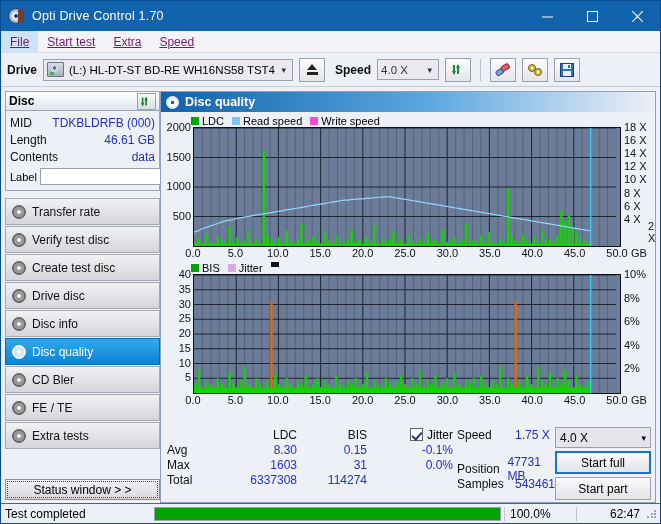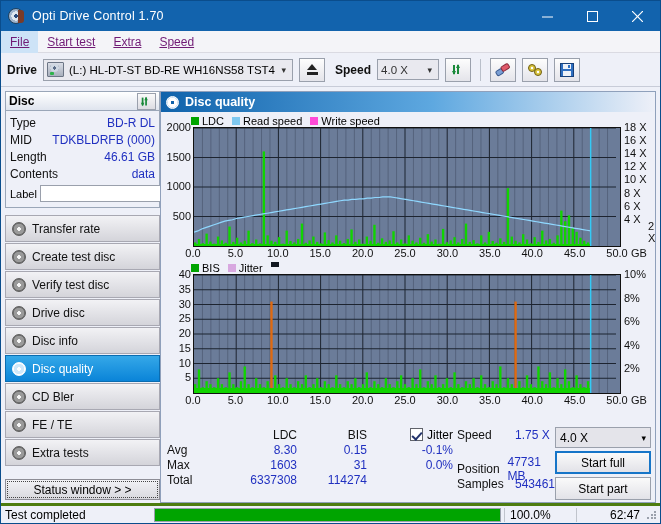--- a/index.html
+++ b/index.html
@@ -168,21 +168,21 @@
   .sr-row .k { width:58px; color:#111; }
   .sr-row .v { color:#2030c0; }
   .sr-right { width:98px; display:flex; flex-direction:column; gap:3px; padding-right:2px; }
   .sel-combo { height:21px; background:#e4e4ea; border:1px solid #9aa0ac; display:flex; align-items:center; padding:0 4px; font-size:12px;}
   .sel-combo .ar{margin-left:auto;font-size:9px;}
   .btn-primary { height:23px; background:linear-gradient(#fafafa,#e2e2e8); border:2px solid #1675c8; display:flex;align-items:center;justify-content:center; font-size:12px;}
   .btn-norm { height:23px; background:linear-gradient(#fafafa,#e2e2e8); border:1px solid #9aa0ac; display:flex;align-items:center;justify-content:center; font-size:12px;}
   
   .statusbar {
     height:20px; flex:0 0 20px; display:flex; align-items:center;
-    background:#eef0f8; border-top:3px solid #4d7c0f; font-size:12px;
+    background:#eef0f8; border-top:1px solid #4d7c0f; font-size:12px;
   }
   .sb-text { width:150px; padding-left:4px; }
   .sb-prog { flex:1; height:14px; border:1px solid #9aa0ac; background:#fff; margin:0 3px; position:relative;}
   .sb-bar { position:absolute; left:0; top:0; bottom:0; background:#00a400; }
   .sb-pct { width:72px; border-left:1px solid #c0c4cc; padding-left:5px;}
   .sb-time { width:70px; text-align:right; padding-right:6px; border-left:1px solid #c0c4cc;}
   .grip { width:12px; height:12px; margin-right:2px;
     background:
       radial-gradient(circle 1px at 2px 9px,#9aa0ac 99%,transparent),
       radial-gradient(circle 1px at 6px 9px,#9aa0ac 99%,transparent),
@@ -296,24 +296,20 @@
             <svg width="13" height="13" viewBox="0 0 15 15">
               <path d="M3 3 L3 12" stroke="#1a8a3a" stroke-width="2" fill="none"></path>
               <path d="M7 3 L7 12" stroke="#1a8a3a" stroke-width="2" fill="none"></path>
               <path d="M1 9 L3 13 L5 9 Z" fill="#1a8a3a"></path>
               <path d="M5 6 L7 2 L9 6 Z" fill="#1a8a3a"></path>
             </svg>
           </span>
         </div>
         <div class="disc-box">
           <div class="row">
-            <span class="k">Type</span>
-            <span class="v">BD-R DL</span>
-          </div>
-          <div class="row">
             <span class="k">MID</span>
             <span class="v">TDKBLDRFB (000)</span>
           </div>
           <div class="row">
             <span class="k">Length</span>
             <span class="v">46.61 GB</span>
           </div>
           <div class="row">
             <span class="k">Contents</span>
             <span class="v">data</span>
@@ -328,25 +324,25 @@
         </div>
       </div>
 
       <div class="navlist">
         <div class="nav-btn">
           <span class="nav-ico"></span>
           <span>Transfer rate</span>
         </div>
         <div class="nav-btn">
           <span class="nav-ico"></span>
-          <span>Create test disc</span>
+          <span>Verify test disc</span>
         </div>
         <div class="nav-btn">
           <span class="nav-ico"></span>
-          <span>Verify test disc</span>
+          <span>Create test disc</span>
         </div>
         <div class="nav-btn">
           <span class="nav-ico"></span>
           <span>Drive disc</span>
         </div>
         <div class="nav-btn">
           <span class="nav-ico"></span>
           <span>Disc info</span>
         </div>
         <div class="nav-btn active">

